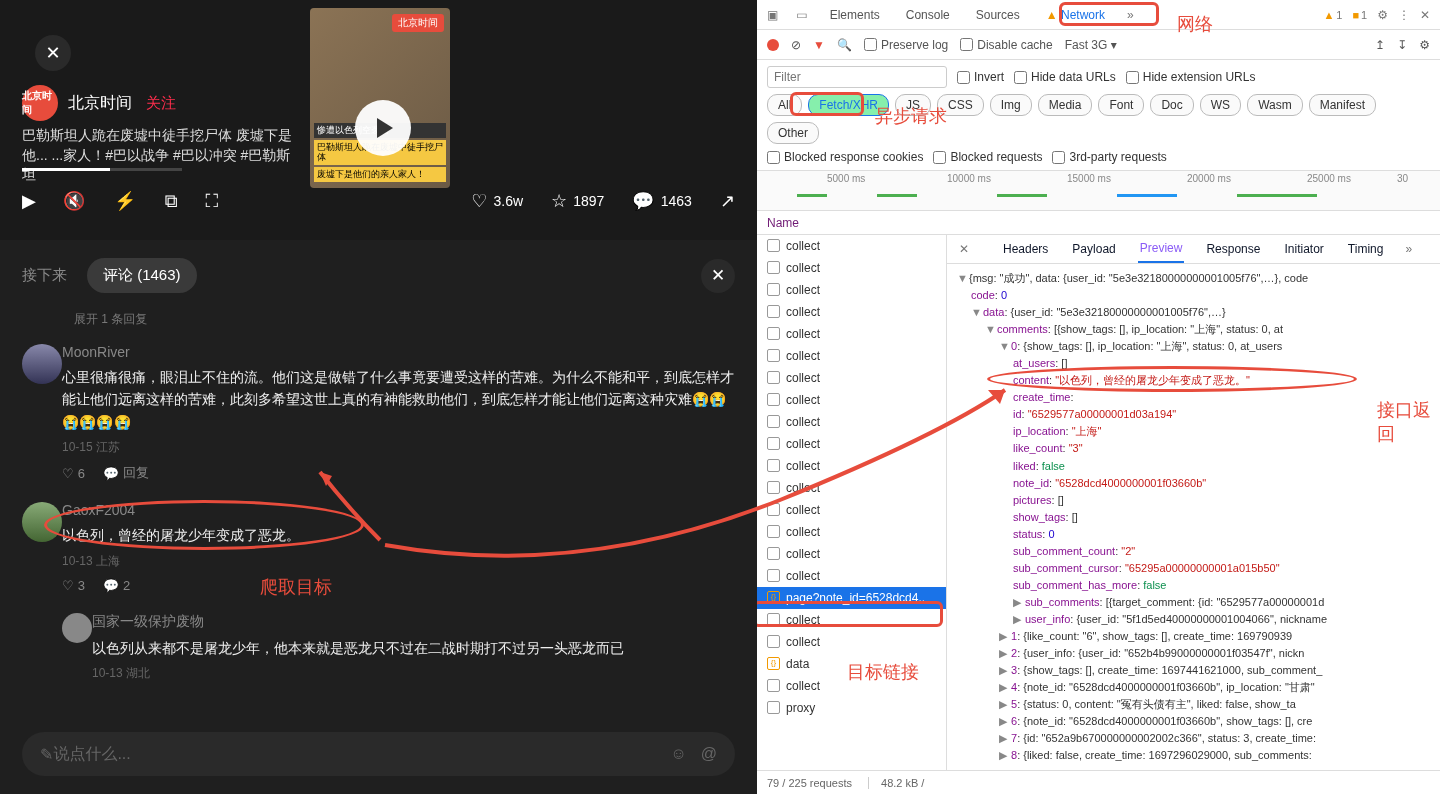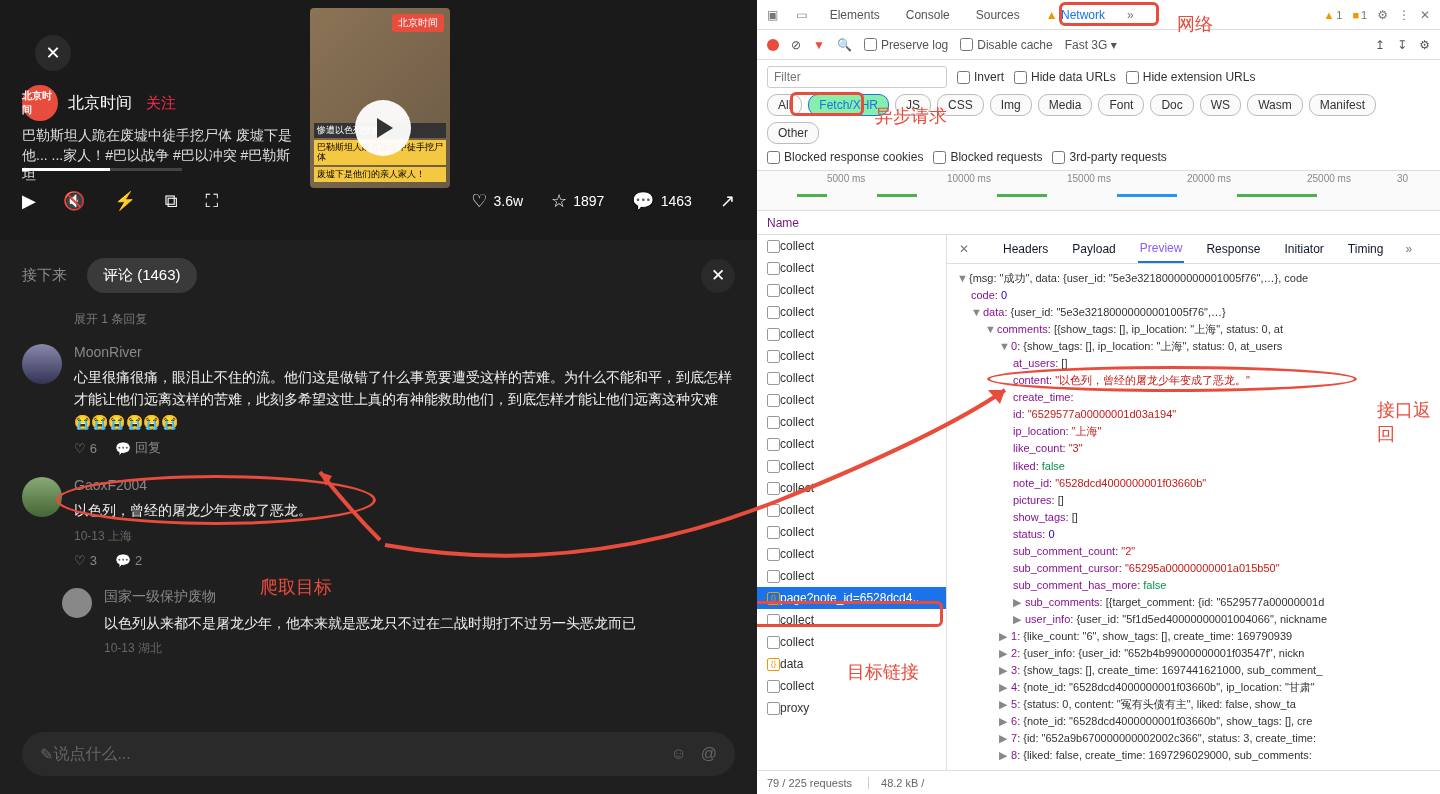--- a/index.html
+++ b/index.html
@@ -23,21 +23,21 @@
 .controls{position:absolute;top:190px;left:22px;right:22px;display:flex;align-items:center;gap:28px;font-size:18px}
 .controls .spacer{flex:1}
 .stat{display:flex;align-items:center;gap:6px;font-size:14px}
 .stat-icon{font-size:18px}
 .comments-section{flex:1;overflow:auto;padding:0 22px}
 .comments-header{display:flex;align-items:center;gap:20px;padding:18px 0;position:relative}
 .tab-inactive{color:#888;font-size:15px}
 .tab-active{background:#3a3a3a;padding:8px 16px;border-radius:18px;font-size:15px;font-weight:500}
 .close-x{position:absolute;right:0;width:34px;height:34px;border-radius:50%;background:#2a2a2a;display:flex;align-items:center;justify-content:center;cursor:pointer;font-size:17px}
 .expand-hint{color:#777;font-size:12px;margin-left:52px;margin-bottom:16px}
-.comment{display:flex;gap:12px;margin-bottom:20px}
+.comment{display:flex;margin-bottom:20px}
 .c-avatar{width:40px;height:40px;border-radius:50%;background:#555;flex-shrink:0}
 .c-body{flex:1}
 .c-name{color:#888;font-size:14px;margin-bottom:6px}
 .c-text{color:#eee;font-size:14px;line-height:1.6;margin-bottom:6px}
 .c-meta{color:#666;font-size:12px;margin-bottom:8px}
 .c-actions{display:flex;gap:18px;color:#888;font-size:13px}
 .c-action{display:flex;align-items:center;gap:4px;cursor:pointer}
 .reply-box{position:absolute;bottom:18px;left:22px;right:22px;height:44px;background:#2a2a2a;border-radius:22px;display:flex;align-items:center;padding:0 18px;color:#666}
 .reply-icons{margin-left:auto;display:flex;gap:14px;color:#666}
 
@@ -58,21 +58,21 @@
 .chip{padding:3px 10px;border:1px solid #bbb;border-radius:10px;font-size:12px;cursor:pointer;background:#fafafa}
 .chip.active{background:#86efac;border-color:#1a73e8;color:#1a73e8}
 .waterfall{height:40px;border-bottom:1px solid #ddd;position:relative;background:#fafafa}
 .wf-tick{position:absolute;top:2px;font-size:10px;color:#888}
 .wf-bars{position:absolute;bottom:6px;left:0;right:0;height:10px}
 .wf-bar{position:absolute;height:3px;background:#4caf50}
 .req-cols{height:24px;border-bottom:1px solid #ddd;display:flex;align-items:center;padding:0 10px;color:#701a75}
 .req-col{flex:1}
 .bottom{flex:1;display:flex;overflow:hidden}
 .req-list{width:190px;border-right:1px solid #ddd;overflow:auto}
-.req-item{padding:4px 10px;display:flex;align-items:center;cursor:pointer;font-size:12px}
+.req-item{padding:4px 10px;display:flex;gap:6px;cursor:pointer;font-size:12px}
 .req-item.sel{background:#1a73e8;color:#fff}
 .req-icon{width:13px;height:13px;border:1px solid #999;border-radius:2px;flex-shrink:0}
 .req-icon.orange{border-color:#f29900;color:#f29900}
 .preview-pane{flex:1;overflow:auto;display:flex;flex-direction:column}
 .pv-tabs{height:30px;border-bottom:1px solid #ddd;display:flex;align-items:center;gap:20px;padding:0 12px}
 .pv-tab{color:#0f172a;cursor:pointer;padding:6px 2px}
 .pv-tab.active{color:#8b5cf6;border-bottom:2px solid #1a73e8}
 .pv-close{width:18px;cursor:pointer;color:#777;margin-right:4px}
 .json-tree{padding:6px 10px;font-family:Menlo,monospace;font-size:11px;line-height:1.55;color:#333;white-space:nowrap}
 .jk{color:#881391}
@@ -145,20 +145,21 @@
       <span class="tab-active">评论 (1463)</span>
       <span class="close-x">✕</span>
     </div>
     <div class="expand-hint">展开 1 条回复</div>
 
     <div class="comment">
       <div class="c-avatar" style="background:linear-gradient(#88a,#335)"></div>
       <div class="c-body">
         <div class="c-name">MoonRiver</div>
         <div class="c-text">心里很痛很痛，眼泪止不住的流。他们这是做错了什么事竟要遭受这样的苦难。为什么不能和平，到底怎样才能让他们远离这样的苦难，此刻多希望这世上真的有神能救助他们，到底怎样才能让他们远离这种灾难😭😭😭😭😭😭</div>
+        <div class="c-meta">10-15 江苏</div>
         <div class="c-actions">
           <span class="c-action">♡ <span>6</span></span>
           <span class="c-action">💬 <span>回复</span></span>
         </div>
       </div>
     </div>
 
     <div class="comment">
       <div class="c-avatar" style="background:linear-gradient(#8a7,#463)"></div>
       <div class="c-body">

